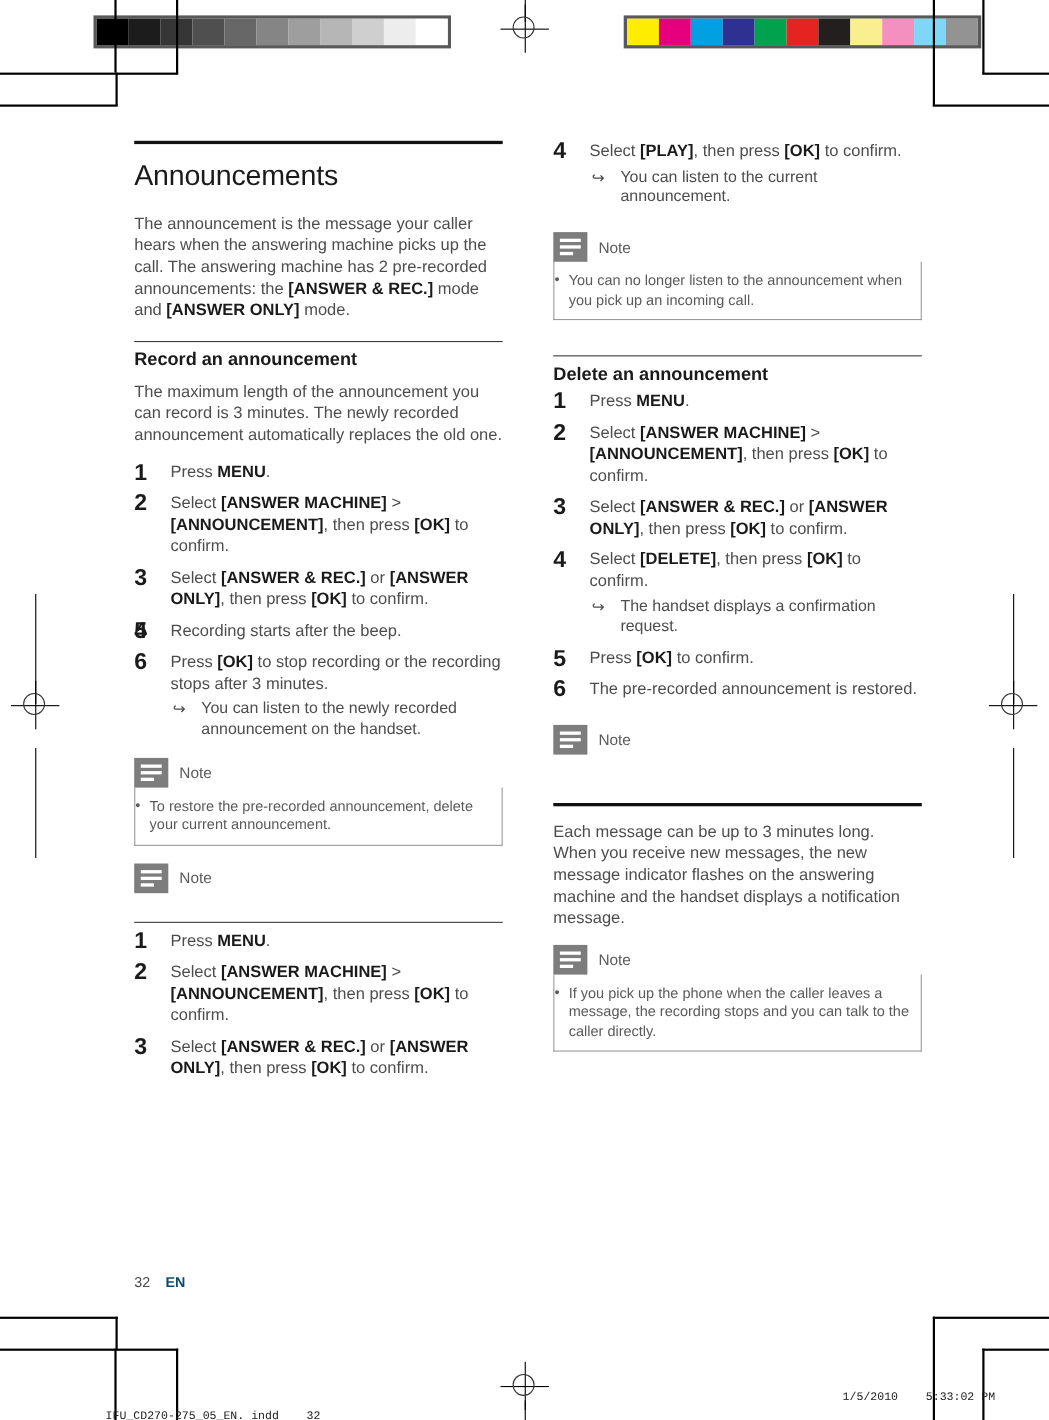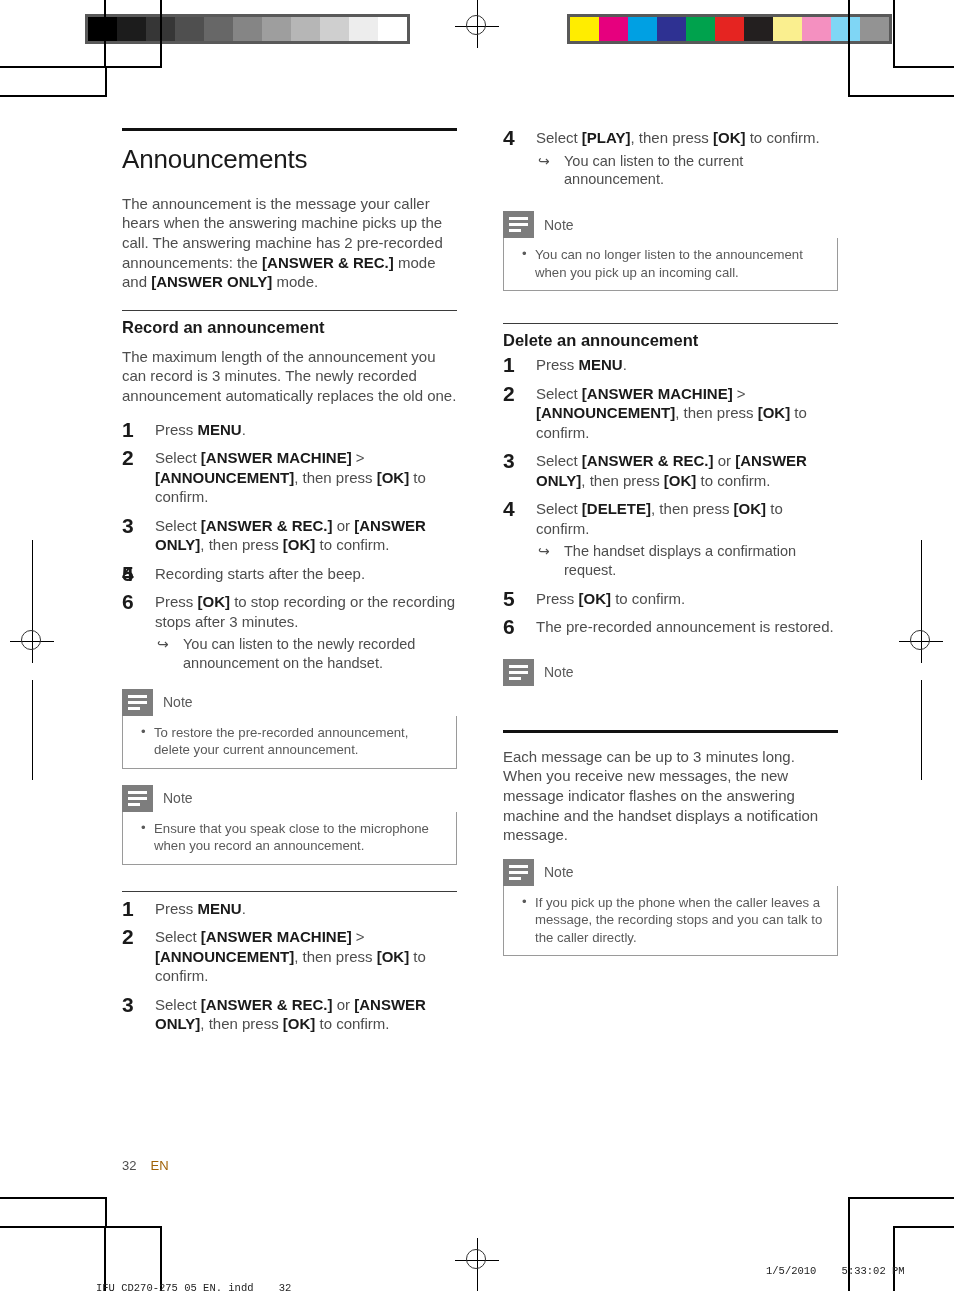--- a/index.html
+++ b/index.html
@@ -166,21 +166,21 @@
   .note-icon i:nth-child(2) { width: 19px; }
   .note-icon i:nth-child(3) { width: 12px; margin-right: 7px; }
   .note-label {
     font-size: 14px;
     color: #5a5a5a;
     padding-left: 10px;
   }
   .note-body {
     border: 1px solid #9a9a9a;
     border-top: none;
-    padding: 8px 10px 9px 18px;
+    padding: 8px 10px 9px 0;
     box-sizing: border-box;
   }
   .note-body ul { list-style: none; margin: 0; padding: 0; }
   .note-body li {
     position: relative;
     padding-left: 13px;
     font-size: 13.2px;
     line-height: 1.32;
     color: #5a5a5a;
   }
@@ -194,21 +194,21 @@
 
   
   .pagefoot {
     position: absolute;
     left: 122px;
     top: 1158px;
     font-size: 13px;
     color: #4d4d4d;
   }
   .pagefoot .pnum { color: #4d4d4d; }
-  .pagefoot .lang { font-weight: 400; color: #a16207; padding-left: 14px; }
+  .pagefoot .lang { font-weight: 700; color: #0c4a6e; padding-left: 14px; }
 
   
   .printfoot {
     position: absolute;
     top: 1265px;
     font-family: "Liberation Mono", monospace;
     font-size: 10.5px;
     color: #222;
     white-space: pre;
   }
@@ -337,25 +337,20 @@
 
     <div class="note">
       <div class="note-head">
         <div class="note-icon">
             <i></i>
             <i></i>
             <i></i>
           </div>
         <div class="note-label">Note</div>
       </div>
-      <div class="note-body">
-        <ul>
-            <li>Ensure that you speak close to the microphone when you record an announcement.</li>
-          </ul>
-      </div>
     </div>
 
     <div class="rule-thin" style="margin-top:26px;"></div>
     <ol class="steps">
         <li><span class="num">1</span><span>Press <b>MENU</b>.</span></li>
         <li><span class="num">2</span><span>Select <b>[ANSWER MACHINE]</b> &gt; <b>[ANNOUNCEMENT]</b>, then press <b>[OK]</b> to confirm.</span></li>
         <li><span class="num">3</span><span>Select <b>[ANSWER &amp; REC.]</b> or <b>[ANSWER ONLY]</b>, then press <b>[OK]</b> to confirm.</span></li>
       </ol>
 
   </div>

